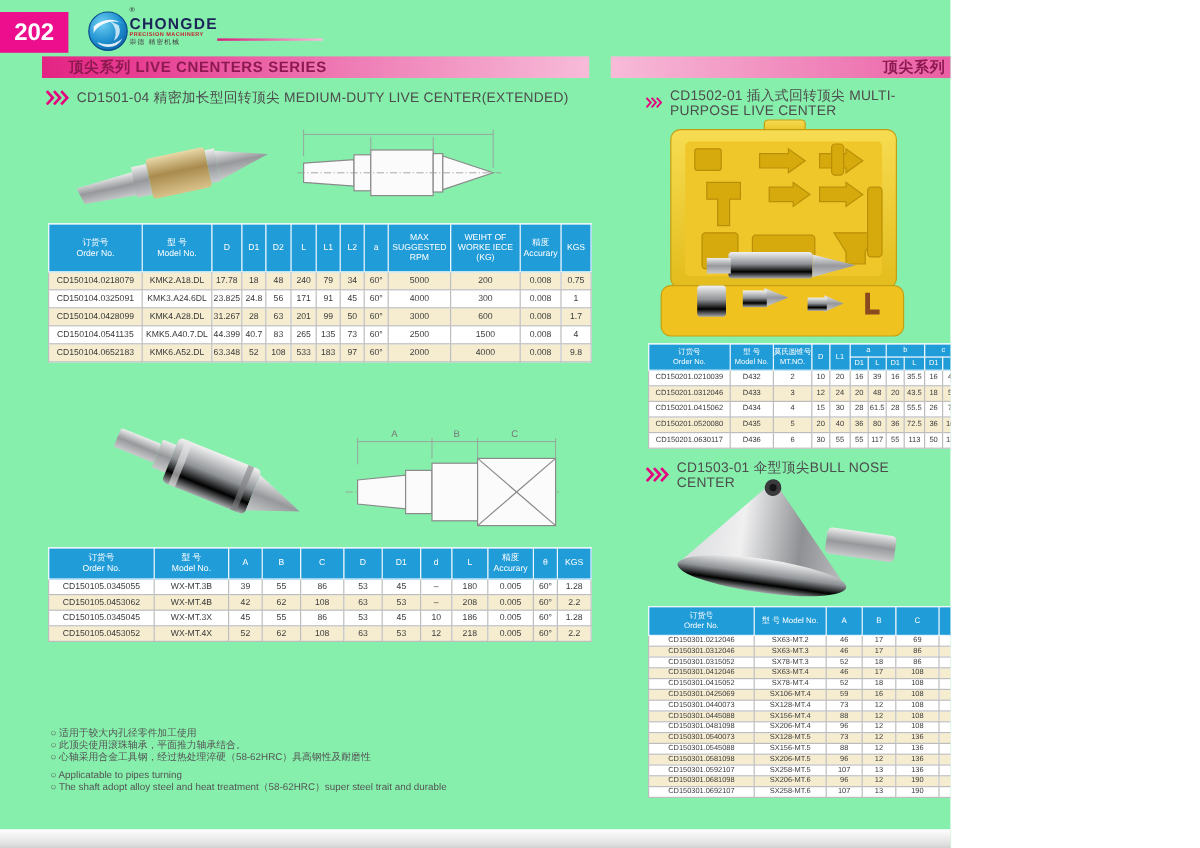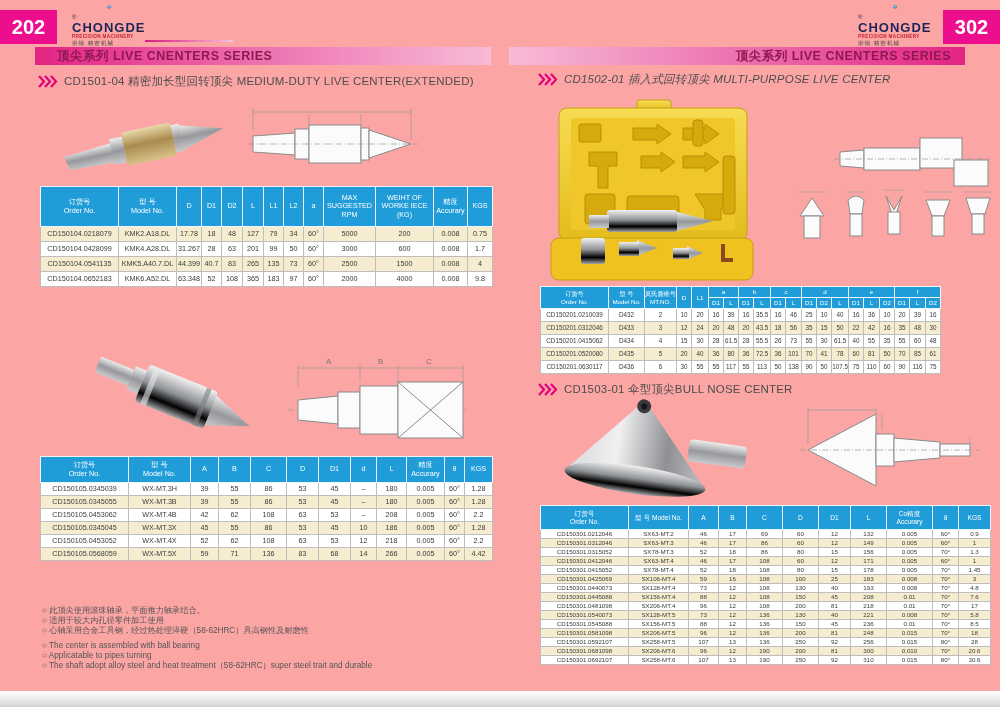--- a/index.html
+++ b/index.html
@@ -1,28 +1,28 @@
 <!DOCTYPE html>
 <html><head>
 <meta charset="utf-8">
 <style>
   * { margin:0; padding:0; box-sizing:border-box; }
   html,body { background:#fff; }
   body { font-family:"Liberation Sans", sans-serif; }
-  #canvas { position:relative; width:1000px; height:707px; background:#fca5a5; overflow:hidden; }
+  #canvas { position:relative; width:792px; height:707px; background:#86efac; overflow:hidden; }
 
   
   .page-num { position:absolute; width:57px; height:34px; background:#EC0E8C; color:#fff;
               font-size:20px; font-weight:bold; display:flex; align-items:center; justify-content:center; }
   .series-bar { position:absolute; height:18px; width:456px; top:47px; display:flex; align-items:center;
                 font-size:12.5px; font-weight:bold; color:#8E1950; letter-spacing:.5px; }
   .series-bar.left  { left:35px;  background:linear-gradient(90deg,#E42383 0%,#EE7AB4 55%,#F7BBD8 100%); padding-left:22px; }
   .series-bar.right { left:509px; background:linear-gradient(270deg,#E42383 0%,#EE7AB4 55%,#F7BBD8 100%); justify-content:flex-end; padding-right:14px; }
 
-  .logo { position:absolute; height:42px; display:flex; align-items:center; gap:12px;flex-direction:column; }
+  .logo { position:absolute; height:42px; display:flex; align-items:center; gap:0; }
   .logo-text { position:relative; line-height:1; }
   .logo-name { font-size:13px; font-weight:bold; color:#1C2558; letter-spacing:1px; }
   .logo-reg { position:absolute; top:-7px; left:0; font-size:6px; color:#333; }
   .logo-tag { font-size:4.6px; font-weight:bold; color:#C41E2A; letter-spacing:.4px; margin-top:1px; }
   .logo-zh { font-size:5.6px; color:#444; margin-top:2px; letter-spacing:1px; }
   .logo-line { position:absolute; height:2px; width:88px; top:19px; left:100%;
                background:linear-gradient(90deg,#D81B7C,#F6C1DB); }
 
   
   .sec-title { position:absolute; display:flex; align-items:center; gap:6px; }
@@ -209,28 +209,43 @@
           <th>KGS</th>
         </tr>
       </thead>
     <tbody>
         <tr>
           <td>CD150104.0218079</td>
           <td>KMK2.A18.DL</td>
           <td>17.78</td>
           <td>18</td>
           <td>48</td>
-          <td>127</td>
+          <td>240</td>
           <td>79</td>
           <td>34</td>
           <td>60°</td>
           <td>5000</td>
           <td>200</td>
           <td>0.008</td>
           <td>0.75</td>
+        </tr>
+        <tr>
+          <td>CD150104.0325091</td>
+          <td>KMK3.A24.6DL</td>
+          <td>23.825</td>
+          <td>24.8</td>
+          <td>56</td>
+          <td>171</td>
+          <td>91</td>
+          <td>45</td>
+          <td>60°</td>
+          <td>4000</td>
+          <td>300</td>
+          <td>0.008</td>
+          <td>1</td>
         </tr>
         <tr>
           <td>CD150104.0428099</td>
           <td>KMK4.A28.DL</td>
           <td>31.267</td>
           <td>28</td>
           <td>63</td>
           <td>201</td>
           <td>99</td>
           <td>50</td>
@@ -254,21 +269,21 @@
           <td>1500</td>
           <td>0.008</td>
           <td>4</td>
         </tr>
         <tr>
           <td>CD150104.0652183</td>
           <td>KMK6.A52.DL</td>
           <td>63.348</td>
           <td>52</td>
           <td>108</td>
-          <td>365</td>
+          <td>533</td>
           <td>183</td>
           <td>97</td>
           <td>60°</td>
           <td>2000</td>
           <td>4000</td>
           <td>0.008</td>
           <td>9.8</td>
         </tr>
       </tbody>
   </table>
@@ -342,34 +357,20 @@
           <th>d</th>
           <th>L</th>
           <th>精度
 Accurary</th>
           <th>θ</th>
           <th>KGS</th>
         </tr>
       </thead>
     <tbody>
         <tr>
-          <td>CD150105.0345039</td>
-          <td>WX-MT.3H</td>
-          <td>39</td>
-          <td>55</td>
-          <td>86</td>
-          <td>53</td>
-          <td>45</td>
-          <td>–</td>
-          <td>180</td>
-          <td>0.005</td>
-          <td>60°</td>
-          <td>1.28</td>
-        </tr>
-        <tr>
           <td>CD150105.0345055</td>
           <td>WX-MT.3B</td>
           <td>39</td>
           <td>55</td>
           <td>86</td>
           <td>53</td>
           <td>45</td>
           <td>–</td>
           <td>180</td>
           <td>0.005</td>
@@ -411,48 +412,33 @@
           <td>62</td>
           <td>108</td>
           <td>63</td>
           <td>53</td>
           <td>12</td>
           <td>218</td>
           <td>0.005</td>
           <td>60°</td>
           <td>2.2</td>
         </tr>
-        <tr>
-          <td>CD150105.0568059</td>
-          <td>WX-MT.5X</td>
-          <td>59</td>
-          <td>71</td>
-          <td>136</td>
-          <td>83</td>
-          <td>68</td>
-          <td>14</td>
-          <td>266</td>
-          <td>0.005</td>
-          <td>60°</td>
-          <td>4.42</td>
-        </tr>
       </tbody>
   </table>
 
   <div class="notes">
+    <div>○ 适用于较大内孔径零件加工使用</div>
     <div>○ 此顶尖使用滚珠轴承，平面推力轴承结合。</div>
-    <div>○ 适用于较大内孔径零件加工使用</div>
     <div>○ 心轴采用合金工具钢，经过热处理淬硬（58-62HRC）具高钢性及耐磨性</div>
     <div class="gap"></div>
-    <div>○ The center is assembled with ball bearing</div>
     <div>○ Applicatable to pipes turning</div>
     <div>○ The shaft adopt alloy steel and heat treatment（58-62HRC）super steel trait and durable</div>
   </div>
 
-  <div class="sec-title" style="left:538px; top:72px;font-style:italic;">
+  <div class="sec-title" style="left:538px; top:72px;">
     <svg width="20" height="13" viewBox="0 0 20 13">
       <path d="M1 1 L6 6.5 L1 12" fill="none" stroke="#E5007D" stroke-width="2.2"></path>
       <path d="M7 1 L12 6.5 L7 12" fill="none" stroke="#E5007D" stroke-width="2.2"></path>
       <path d="M13 1 L18 6.5 L13 12" fill="none" stroke="#E5007D" stroke-width="2.2"></path>
     </svg>
     <span>CD1502-01 插入式回转顶尖 MULTI-PURPOSE LIVE CENTER</span>
   </div>
 
   <div class="figure" style="left:545px; top:98px;">
     <svg width="215" height="186" viewBox="0 0 215 186">

